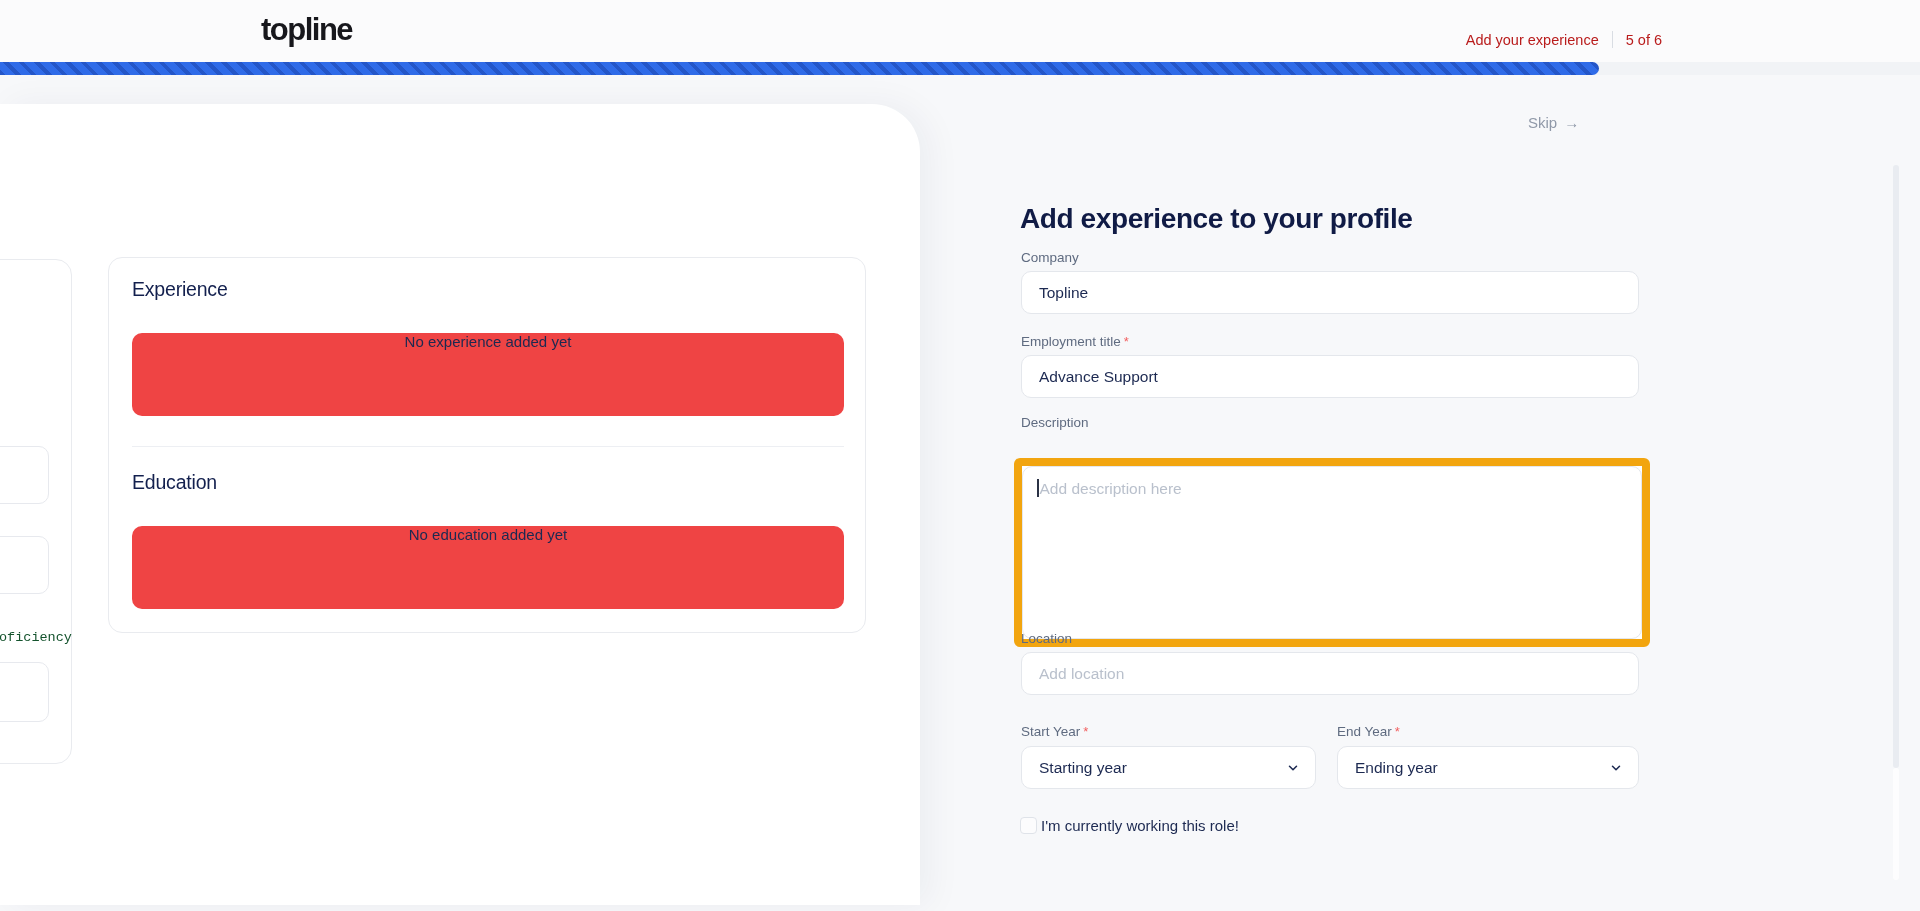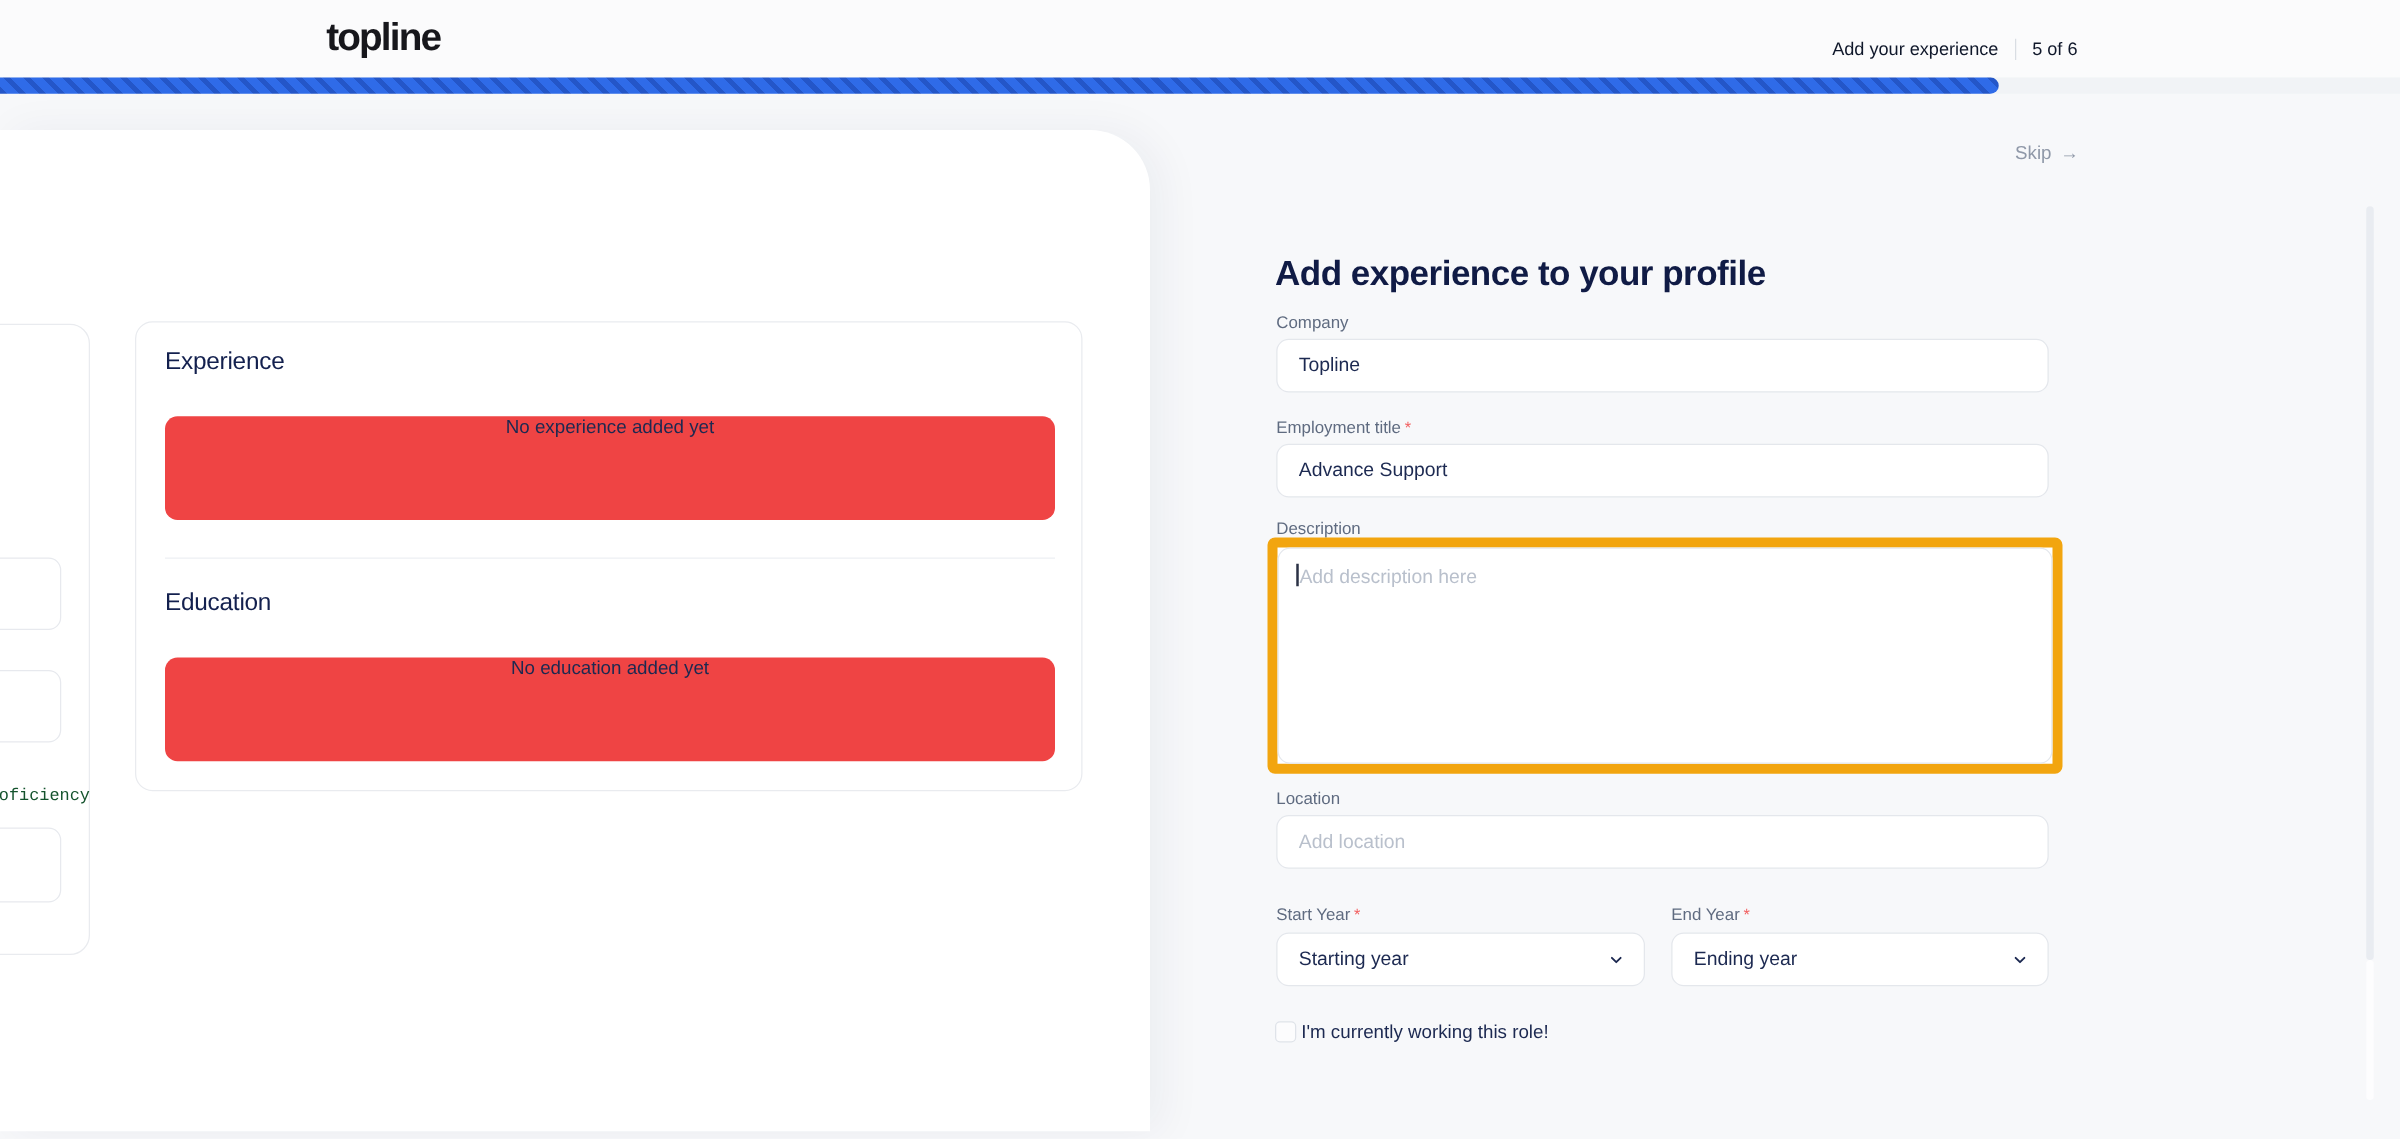--- a/index.html
+++ b/index.html
@@ -13,21 +13,21 @@
   }
   
   .header { position:absolute; left:0; top:0; width:1920px; height:62px; background:#fbfbfc; }
   .logo {
     position:absolute; left:261px; top:12px;
     font-size:31px; font-weight:800; letter-spacing:-1.5px; color:#17171c;
   }
   .header-steps {
     position:absolute; right:258px; top:0; height:79px;
     display:flex; align-items:center; gap:13px;
-    color:#0f172a; font-size:14.5px;
+    color:#b91c1c; font-size:14.5px;
   }
   .header-divider { width:1px; height:17px; background:#d9dde3; }
   
   .progress-track { position:absolute; left:0; top:62px; width:1920px; height:13px; background:#f1f3f6; }
   .progress-fill {
     height:100%; width:83.3%;
     border-radius:0 7px 7px 0;
     background:repeating-linear-gradient(45deg,#2456c8 0 4px,#2f6be8 4px 11px);
   }
   
@@ -67,21 +67,21 @@
     position:absolute; left:23px; width:712px; height:83px;
     background:#ef4444; border-radius:10px;
     display:flex; align-items:flex-start; justify-content:center;
     font-size:15px; color:#1c2951;
   }
   .empty-exp { top:75px; }
   .empty-edu { top:268px; }
   .card-divider { position:absolute; left:23px; top:188px; width:712px; height:1px; background:#edeff3; }
   
   .skip-button {
-    position:absolute; left:1612px; top:114px;
+    position:absolute; left:1528px; top:114px;
     display:flex; align-items:center; gap:7px;
     color:#8f98a8; font-size:15px; cursor:pointer;
   }
   .form-title {
     position:absolute; left:1020px; top:203px;
     font-size:28px; font-weight:800; color:#101b45; letter-spacing:-0.4px;
   }
   .field-label {
     position:absolute; font-size:13.5px; color:#5f6b80;
   }
@@ -187,21 +187,21 @@
 
 <label class="field-label lbl-company">Company</label>
 <input class="text-input inp-company" readonly="" value="Topline" style="">
 
 <label class="field-label lbl-emp">
   <span>Employment title</span><span class="req">*</span>
 </label>
 <input class="text-input inp-emp" readonly="" value="Advance Support" style="">
 
 <label class="field-label lbl-desc">Description</label>
-<div class="desc-highlight" id="desc-highlight" style="border-color: rgb(242, 165, 15);">
+<div class="desc-highlight" id="desc-highlight" style="border-color: rgb(242, 165, 15); margin-top: 28px;">
   <div class="textarea">
     <span class="caret"></span><span>Add description here</span>
   </div>
 </div>
 
 <label class="field-label lbl-location">Location</label>
 <input class="text-input inp-location" readonly="" placeholder="Add location" style="">
 
 <label class="field-label lbl-start">
   <span>Start Year</span><span class="req">*</span>

